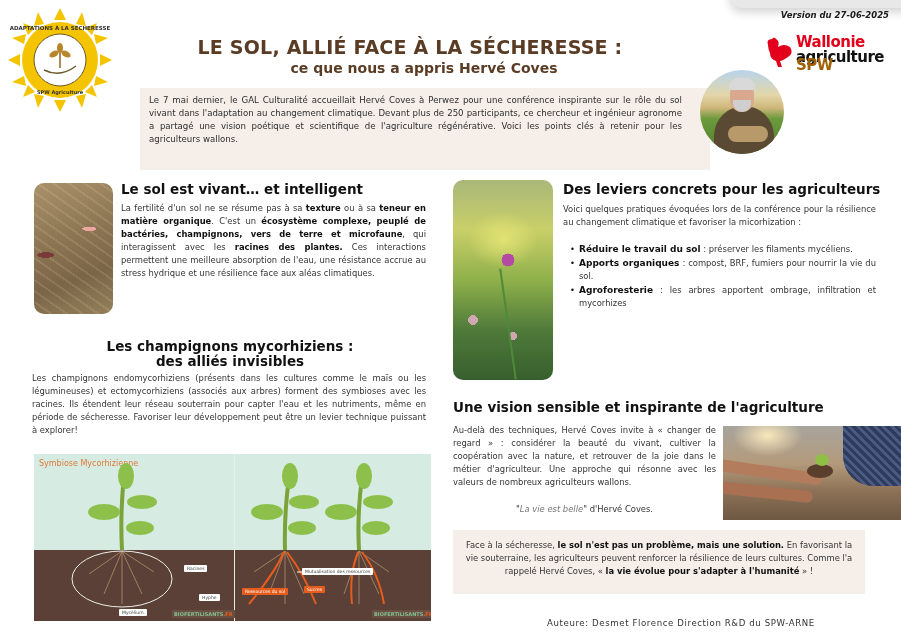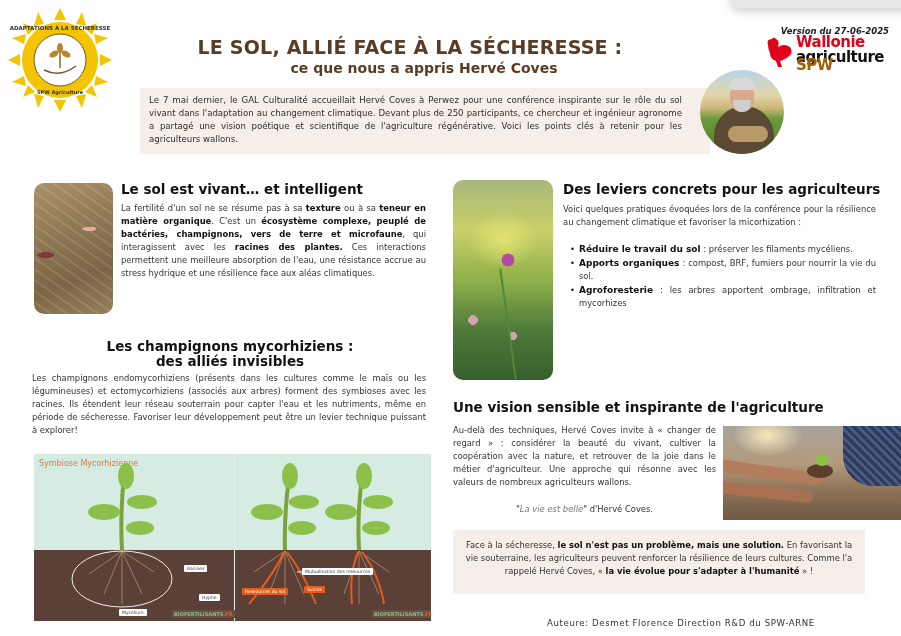--- a/index.html
+++ b/index.html
@@ -5,21 +5,21 @@
   * { box-sizing: border-box; margin: 0; padding: 0; }
   html, body { width: 901px; height: 636px; overflow: hidden; background: #ffffff; }
   body { font-family: "DejaVu Sans", sans-serif; color: #2b2b2b; position: relative; }
 
   .page-fold {
     position: absolute; top: -12px; left: 730px; width: 200px; height: 20px;
     background: #e8e8e8; box-shadow: 0 4px 10px rgba(0,0,0,0.18); border-radius: 0 0 0 12px;
   }
   .version {
     position: absolute; top: 10px; right: 12px; font-size: 8.5px; font-weight: bold;
-    font-style: italic; color: #1a1a1a; margin-top: 16px;
+    font-style: italic; color: #1a1a1a;
   }
 
   
   .logo-sun { position: absolute; left: 8px; top: 8px; width: 104px; height: 104px; }
 
   
   .title {
     position: absolute; top: 36px; left: 150px; width: 520px; text-align: center;
     font-family: "DejaVu Sans", sans-serif; font-weight: bold; color: #5a3c25;
     font-size: 19px; letter-spacing: 0.2px;
@@ -31,21 +31,21 @@
 
   
   .wallonie { position: absolute; left: 764px; top: 32px; width: 120px; height: 52px; }
   .wallonie .rooster { position: absolute; left: 0; top: 3px; }
   .wallonie .w1 { position: absolute; left: 32px; top: 1px; font-weight: bold; color: #e2001a; font-size: 15px; letter-spacing: -0.5px; }
   .wallonie .w2 { position: absolute; left: 32px; top: 16px; font-weight: bold; color: #111; font-size: 15px; letter-spacing: -0.5px; }
   .wallonie .w3 { position: absolute; left: 32px; top: 24px; font-weight: bold; color: #a16207; font-size: 15px; letter-spacing: -0.5px; }
 
   
   .intro {
-    position: absolute; left: 140px; top: 88px; width: 570px; height: 66px;
+    position: absolute; left: 140px; top: 88px; width: 570px; height: 82px;
     background: #f5eee9; padding: 6px 28px 6px 9px;
     font-size: 8.6px; line-height: 13px; text-align: justify; color: #2e2e2e;
   }
   .portrait {
     position: absolute; left: 700px; top: 70px; width: 84px; height: 84px; border-radius: 50%;
     overflow: hidden;
     background: linear-gradient(180deg, #b7d3ec 0%, #e3d6a8 30%, #cfb67a 45%, #6c9a3c 58%, #4f7e2d 100%);
   }
   .portrait .body { position: absolute; left: 14px; top: 36px; width: 60px; height: 60px; border-radius: 30px 30px 0 0; background: #5b4a33; }
   .portrait .head { position: absolute; left: 30px; top: 12px; width: 24px; height: 30px; border-radius: 12px; background: #d8a98e; }

